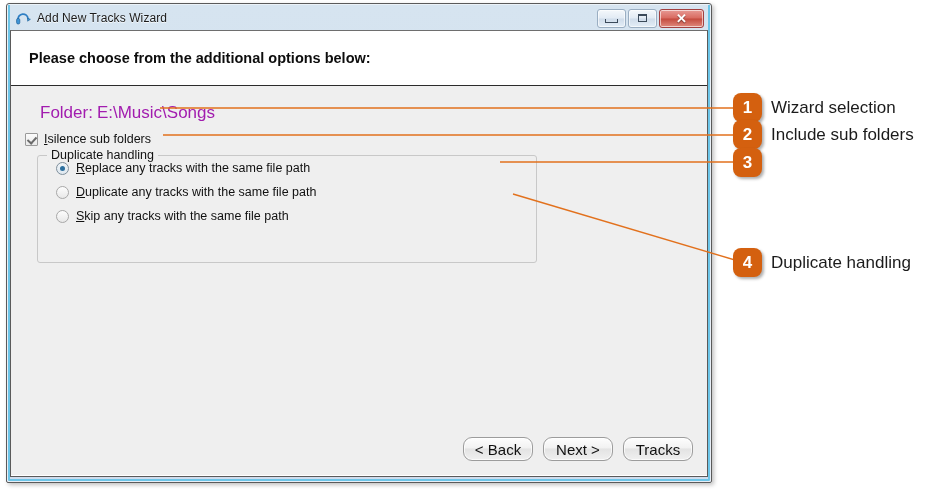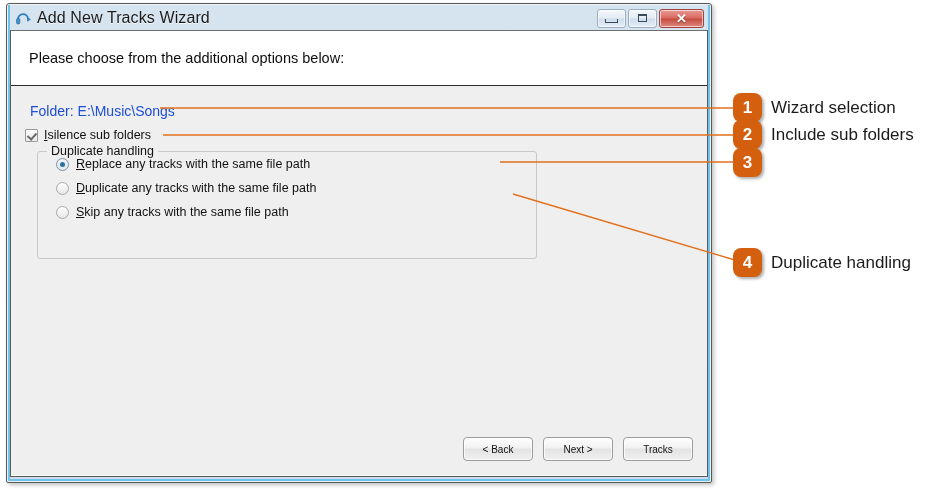--- a/index.html
+++ b/index.html
@@ -50,21 +50,21 @@
     z-index: 3;
   }
   .title-icon {
     width: 16px;
     height: 16px;
     margin-right: 6px;
     flex: 0 0 auto;
     display: block;
   }
   .title-text {
-    font-size: 16px;
+    font-size: 12px;
     color: #1a1a1a;
     letter-spacing: 0.1px;
     white-space: nowrap;
     text-shadow: 0 1px 0 rgba(255,255,255,0.75);
   }
   .win-buttons {
     margin-left: auto;
     display: flex;
     align-items: center;
     gap: 2px;
@@ -126,36 +126,36 @@
     height: 55px;
     background: #ffffff;
     border-bottom: 1px solid #2b2b2b;
     display: flex;
     align-items: center;
     padding-left: 18px;
     box-sizing: border-box;
   }
   .header-title {
     font-size: 14.5px;
-    font-weight: normal;
+    font-weight: bold;
     color: #0d0d0d;
   }
   .body-band {
     position: relative;
     background: #efefef;
     height: calc(100% - 56px);
     box-sizing: border-box;
     padding: 14px 14px 0 14px;
   }
 
   
   .folder-row {
-    font-size: 14px;
-    color: #1d4ed8;
-    margin: 3px 0 9px 5px;
+    font-size: 17px;
+    color: #a21caf;
+    margin: 3px 0 9px 15px;
     white-space: nowrap;
   }
   .folder-label { margin-right: 4px; }
 
   .check-row {
     display: flex;
     align-items: flex-start;
     margin-bottom: 9px;
     font-size: 12.5px;
     color: #111;
@@ -247,23 +247,23 @@
     right: 14px;
     bottom: 14px;
     display: flex;
     gap: 10px;
   }
   .btn {
     width: 70px;
     height: 24px;
     box-sizing: border-box;
     border: 1px solid #9c9c9c;
-    border-radius: 4px;
+    border-radius: 9px;
     background: linear-gradient(to bottom, #fdfdfd 0%, #f2f2f2 45%, #e3e3e3 50%, #f0f0f0 100%);
-    font-size: 10px;
+    font-size: 15px;
     color: #111;
     font-family: "Liberation Sans", sans-serif;
     display: flex;
     align-items: center;
     justify-content: center;
     cursor: default;
     box-shadow: 0 0 0 1px rgba(255,255,255,0.7) inset;
   }
 
   

